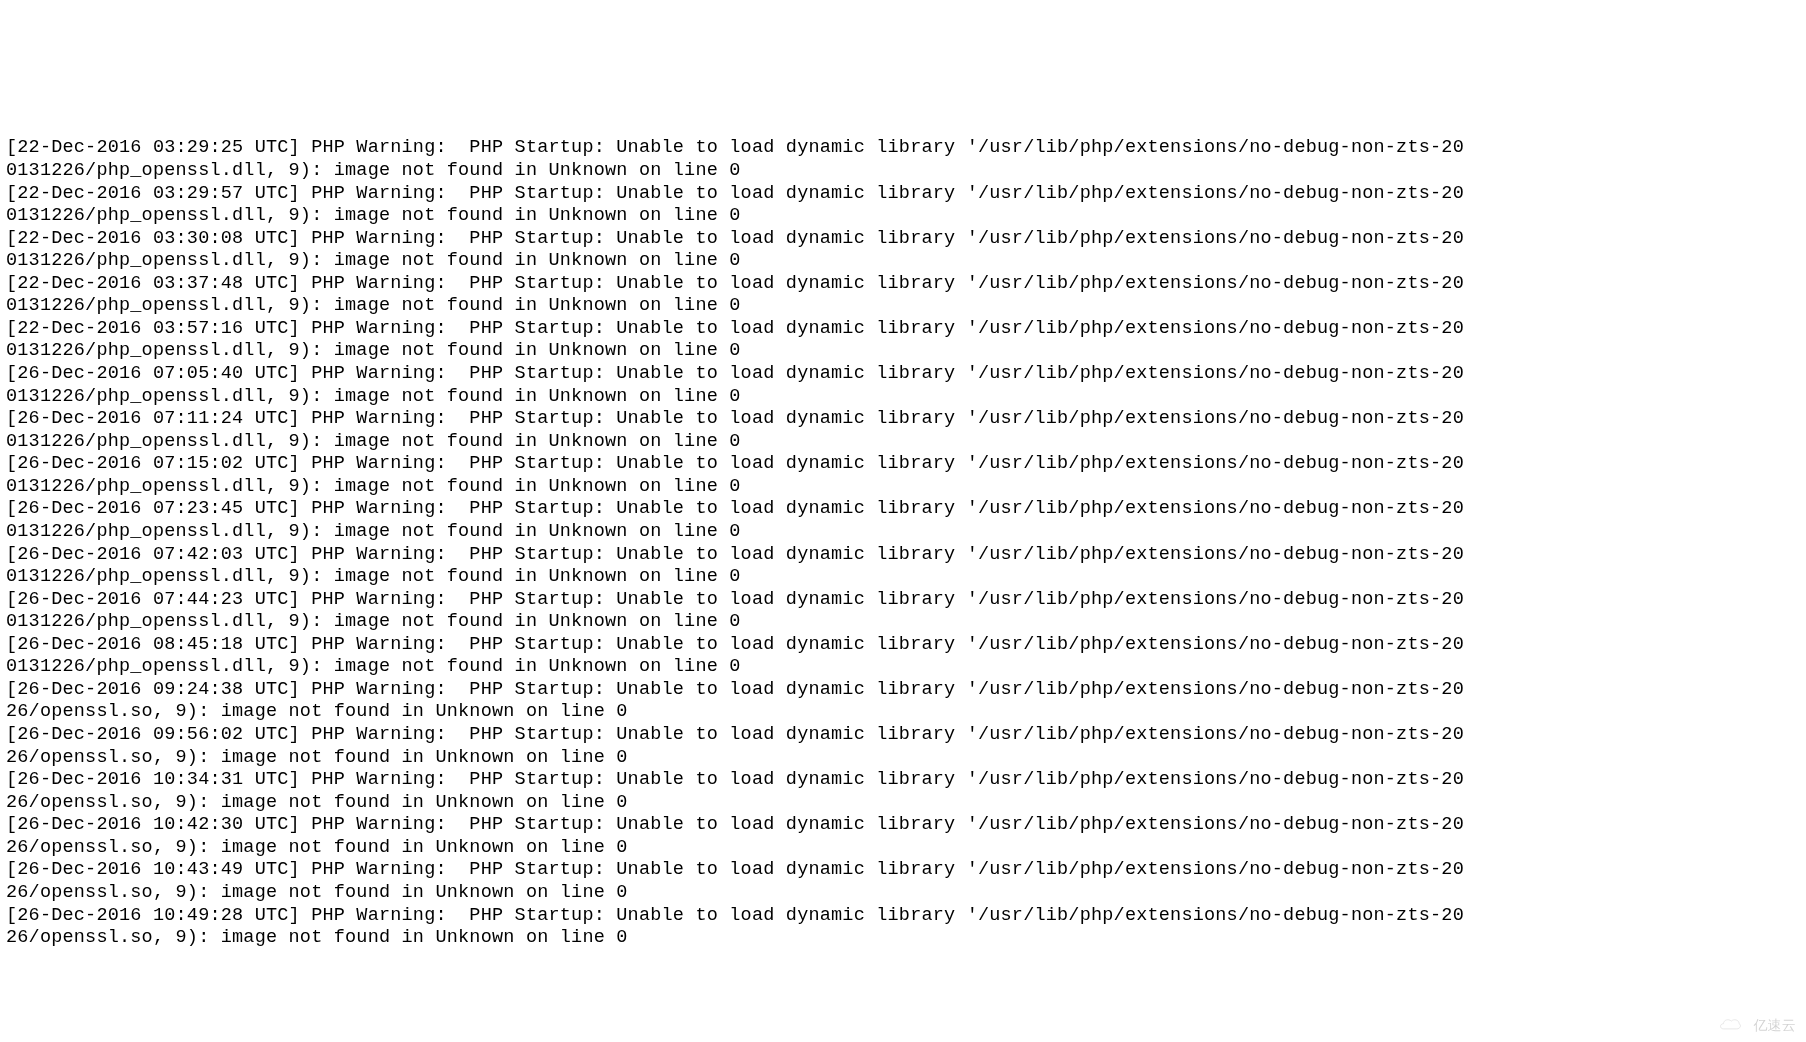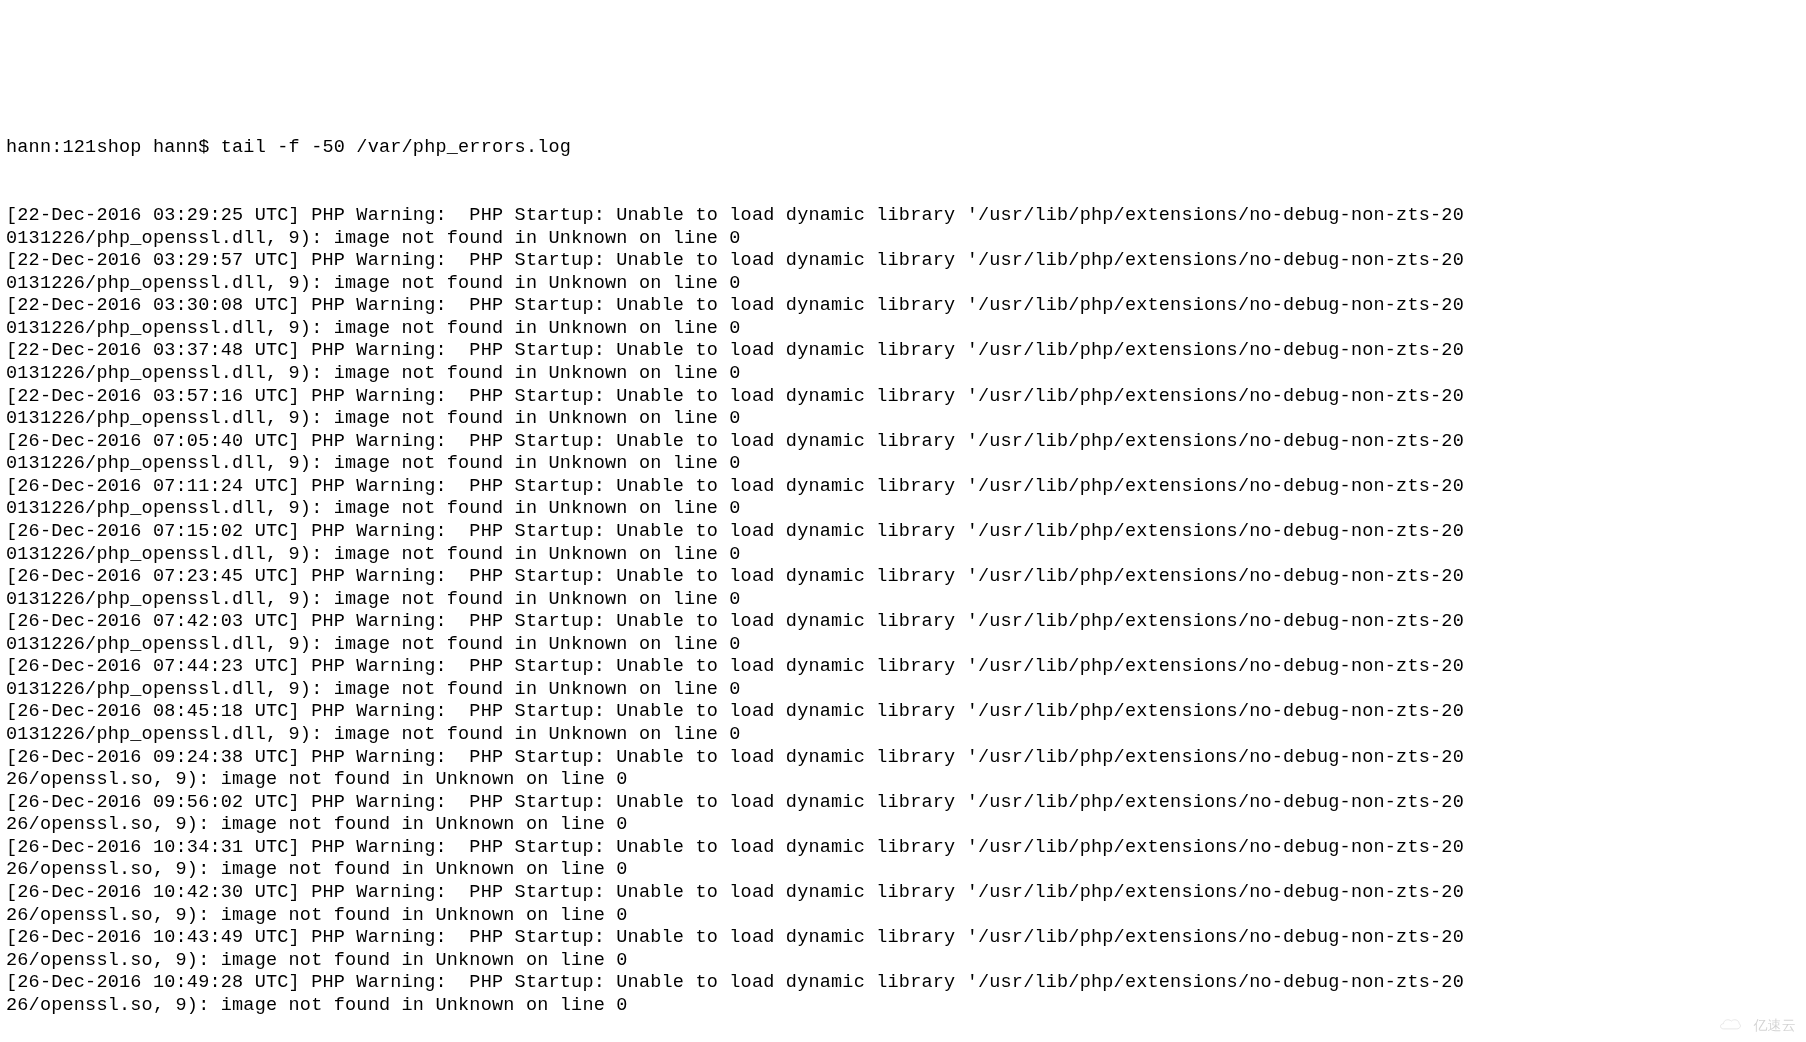--- a/index.html
+++ b/index.html
@@ -37,21 +37,20 @@
       height: 16px;
       opacity: 0.2;
     }
   </style>
 </head>
 <body>
 
 
 
 <div>
-  <div class="terminal-line">hann:121shop hann$ tail -f -50 /var/php_errors.log</div>
   <div id="log-lines"><div class="terminal-line">[22-Dec-2016 03:29:25 UTC] PHP Warning:  PHP Startup: Unable to load dynamic library '/usr/lib/php/extensions/no-debug-non-zts-20</div><div class="terminal-line">0131226/php_openssl.dll, 9): image not found in Unknown on line 0</div><div class="terminal-line">[22-Dec-2016 03:29:57 UTC] PHP Warning:  PHP Startup: Unable to load dynamic library '/usr/lib/php/extensions/no-debug-non-zts-20</div><div class="terminal-line">0131226/php_openssl.dll, 9): image not found in Unknown on line 0</div><div class="terminal-line">[22-Dec-2016 03:30:08 UTC] PHP Warning:  PHP Startup: Unable to load dynamic library '/usr/lib/php/extensions/no-debug-non-zts-20</div><div class="terminal-line">0131226/php_openssl.dll, 9): image not found in Unknown on line 0</div><div class="terminal-line">[22-Dec-2016 03:37:48 UTC] PHP Warning:  PHP Startup: Unable to load dynamic library '/usr/lib/php/extensions/no-debug-non-zts-20</div><div class="terminal-line">0131226/php_openssl.dll, 9): image not found in Unknown on line 0</div><div class="terminal-line">[22-Dec-2016 03:57:16 UTC] PHP Warning:  PHP Startup: Unable to load dynamic library '/usr/lib/php/extensions/no-debug-non-zts-20</div><div class="terminal-line">0131226/php_openssl.dll, 9): image not found in Unknown on line 0</div><div class="terminal-line">[26-Dec-2016 07:05:40 UTC] PHP Warning:  PHP Startup: Unable to load dynamic library '/usr/lib/php/extensions/no-debug-non-zts-20</div><div class="terminal-line">0131226/php_openssl.dll, 9): image not found in Unknown on line 0</div><div class="terminal-line">[26-Dec-2016 07:11:24 UTC] PHP Warning:  PHP Startup: Unable to load dynamic library '/usr/lib/php/extensions/no-debug-non-zts-20</div><div class="terminal-line">0131226/php_openssl.dll, 9): image not found in Unknown on line 0</div><div class="terminal-line">[26-Dec-2016 07:15:02 UTC] PHP Warning:  PHP Startup: Unable to load dynamic library '/usr/lib/php/extensions/no-debug-non-zts-20</div><div class="terminal-line">0131226/php_openssl.dll, 9): image not found in Unknown on line 0</div><div class="terminal-line">[26-Dec-2016 07:23:45 UTC] PHP Warning:  PHP Startup: Unable to load dynamic library '/usr/lib/php/extensions/no-debug-non-zts-20</div><div class="terminal-line">0131226/php_openssl.dll, 9): image not found in Unknown on line 0</div><div class="terminal-line">[26-Dec-2016 07:42:03 UTC] PHP Warning:  PHP Startup: Unable to load dynamic library '/usr/lib/php/extensions/no-debug-non-zts-20</div><div class="terminal-line">0131226/php_openssl.dll, 9): image not found in Unknown on line 0</div><div class="terminal-line">[26-Dec-2016 07:44:23 UTC] PHP Warning:  PHP Startup: Unable to load dynamic library '/usr/lib/php/extensions/no-debug-non-zts-20</div><div class="terminal-line">0131226/php_openssl.dll, 9): image not found in Unknown on line 0</div><div class="terminal-line">[26-Dec-2016 08:45:18 UTC] PHP Warning:  PHP Startup: Unable to load dynamic library '/usr/lib/php/extensions/no-debug-non-zts-20</div><div class="terminal-line">0131226/php_openssl.dll, 9): image not found in Unknown on line 0</div><div class="terminal-line">[26-Dec-2016 09:24:38 UTC] PHP Warning:  PHP Startup: Unable to load dynamic library '/usr/lib/php/extensions/no-debug-non-zts-20</div><div class="terminal-line">26/openssl.so, 9): image not found in Unknown on line 0</div><div class="terminal-line">[26-Dec-2016 09:56:02 UTC] PHP Warning:  PHP Startup: Unable to load dynamic library '/usr/lib/php/extensions/no-debug-non-zts-20</div><div class="terminal-line">26/openssl.so, 9): image not found in Unknown on line 0</div><div class="terminal-line">[26-Dec-2016 10:34:31 UTC] PHP Warning:  PHP Startup: Unable to load dynamic library '/usr/lib/php/extensions/no-debug-non-zts-20</div><div class="terminal-line">26/openssl.so, 9): image not found in Unknown on line 0</div><div class="terminal-line">[26-Dec-2016 10:42:30 UTC] PHP Warning:  PHP Startup: Unable to load dynamic library '/usr/lib/php/extensions/no-debug-non-zts-20</div><div class="terminal-line">26/openssl.so, 9): image not found in Unknown on line 0</div><div class="terminal-line">[26-Dec-2016 10:43:49 UTC] PHP Warning:  PHP Startup: Unable to load dynamic library '/usr/lib/php/extensions/no-debug-non-zts-20</div><div class="terminal-line">26/openssl.so, 9): image not found in Unknown on line 0</div><div class="terminal-line">[26-Dec-2016 10:49:28 UTC] PHP Warning:  PHP Startup: Unable to load dynamic library '/usr/lib/php/extensions/no-debug-non-zts-20</div><div class="terminal-line">26/openssl.so, 9): image not found in Unknown on line 0</div></div>
   
 </div>
 
 <div class="watermark">
   <svg viewBox="0 0 40 24">
     <path d="M30 18 C36 18 38 12 34 10 C34 4 26 2 22 6 C18 2 10 4 10 10 C4 10 4 18 10 18 Z" fill="none" stroke="#888" stroke-width="1.5"></path>
   </svg>
   <span>亿速云</span>
 </div>

